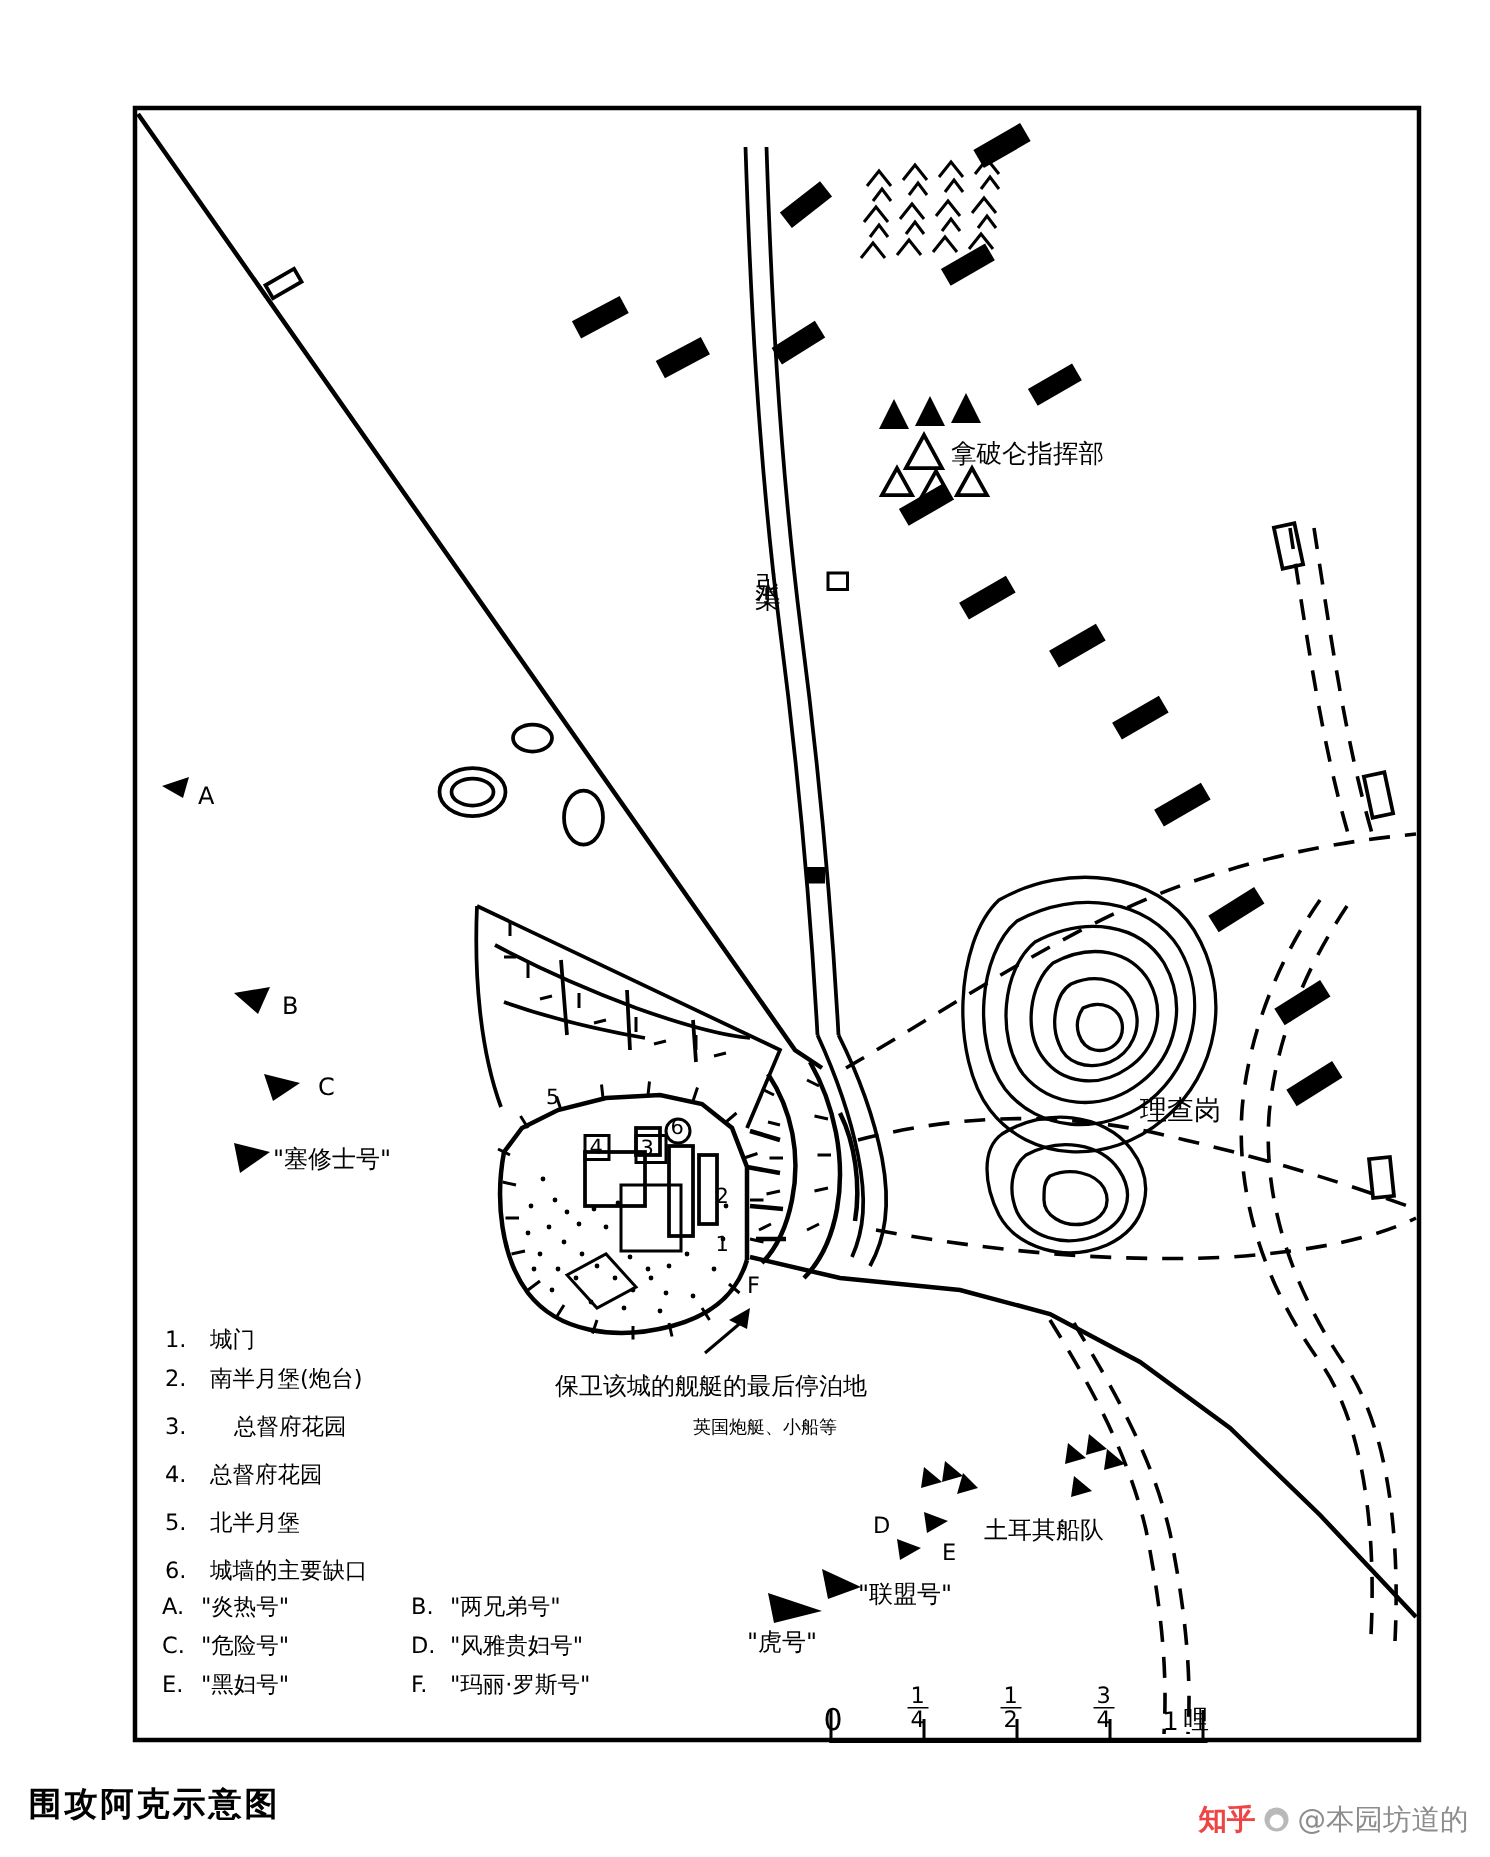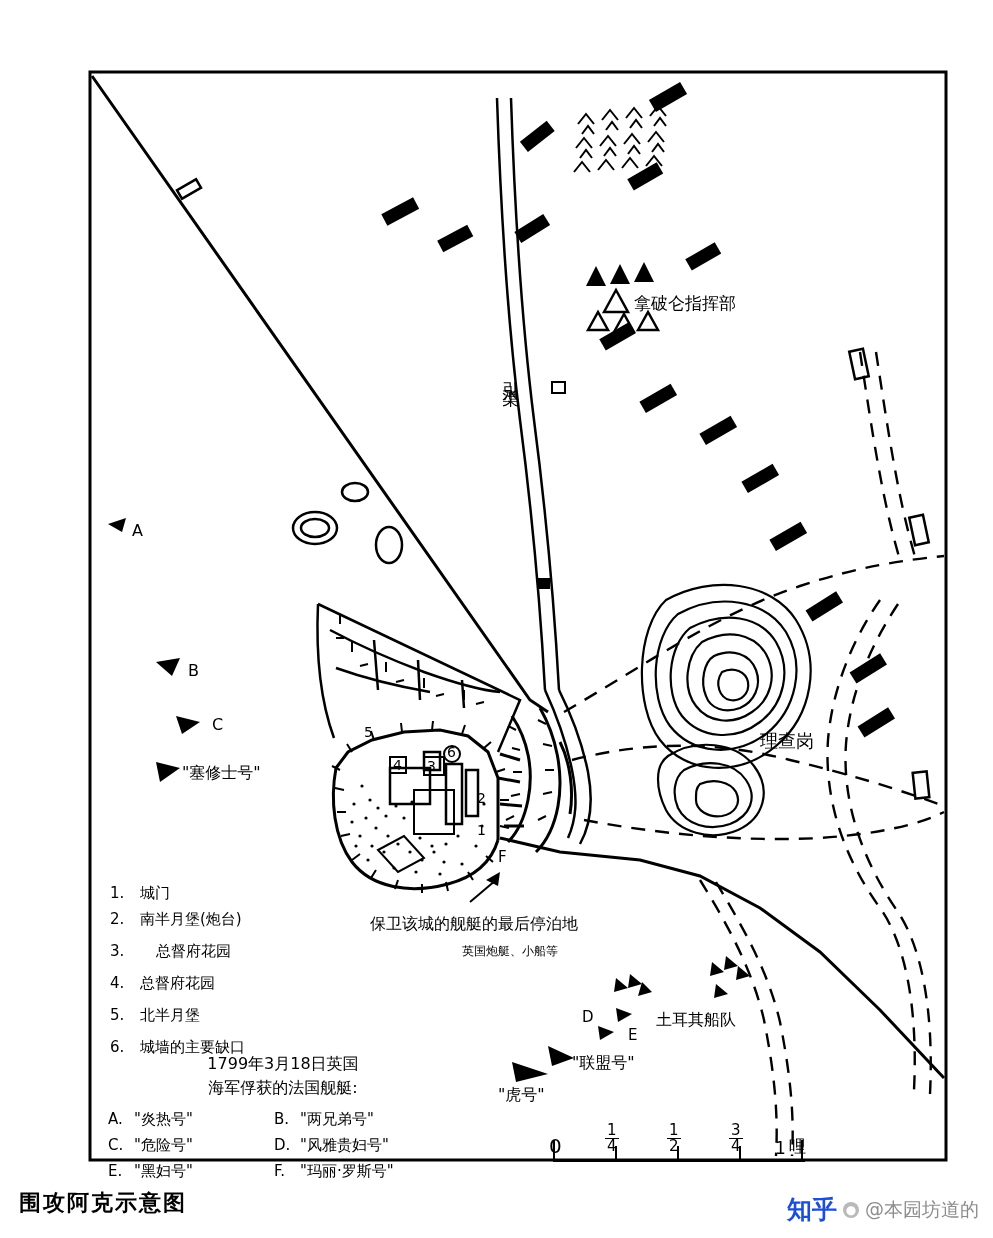--- a/index.html
+++ b/index.html
@@ -58,22 +58,22 @@
     right: 14px;
     bottom: 12px;
     font-size: 19px;
     color: #8d8d8d;
     display: flex;
     align-items: center;
     gap: 6px;
   }
   .wm-logo {
     font-weight: bold;
-    color: #1d4ed8;
-    font-size: 25px;
+    color: #ef4444;
+    font-size: 19px;
   }
   .wm-dot {
     display: inline-block;
     width: 16px; height: 16px;
     border-radius: 50%;
     background: #b9b9b9;
     color: #fff;
     font-size: 12px;
     text-align: center;
     line-height: 16px;
@@ -362,24 +362,20 @@
       <span class="legend-num" style="left:0; top:0;">5.</span>
       <span class="legend-num" style="left:30px; top:0;">北半月堡</span>
     </div>
     <div style="position:relative; height:32px;">
       <span class="legend-num" style="left:0; top:0;">6.</span>
       <span class="legend-num" style="left:30px; top:0;">城墙的主要缺口</span>
     </div>
   </div>
 
   <div style="position:absolute; left:108px; top:1052px; width:350px;">
-    <div style="text-align:center; font-size:16px; line-height:24px;">
-      <div>1799年3月18日英国</div>
-      <div>海军俘获的法国舰艇:</div>
-    </div>
     <div style="position:relative; height:26px; margin-top:6px;">
       <span class="legend-num" style="left:0;top:0;">A.</span>
       <span class="legend-num" style="left:26px;top:0;">"炎热号"</span>
       <span class="legend-num" style="left:166px;top:0;">B.</span>
       <span class="legend-num" style="left:192px;top:0;">"两兄弟号"</span>
     </div>
     <div style="position:relative; height:26px;">
       <span class="legend-num" style="left:0;top:0;">C.</span>
       <span class="legend-num" style="left:26px;top:0;">"危险号"</span>
       <span class="legend-num" style="left:166px;top:0;">D.</span>

